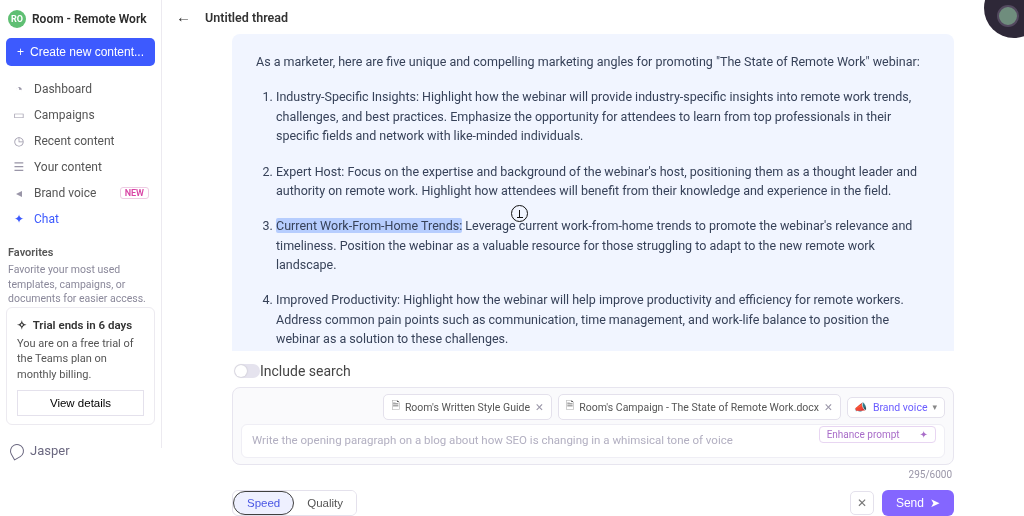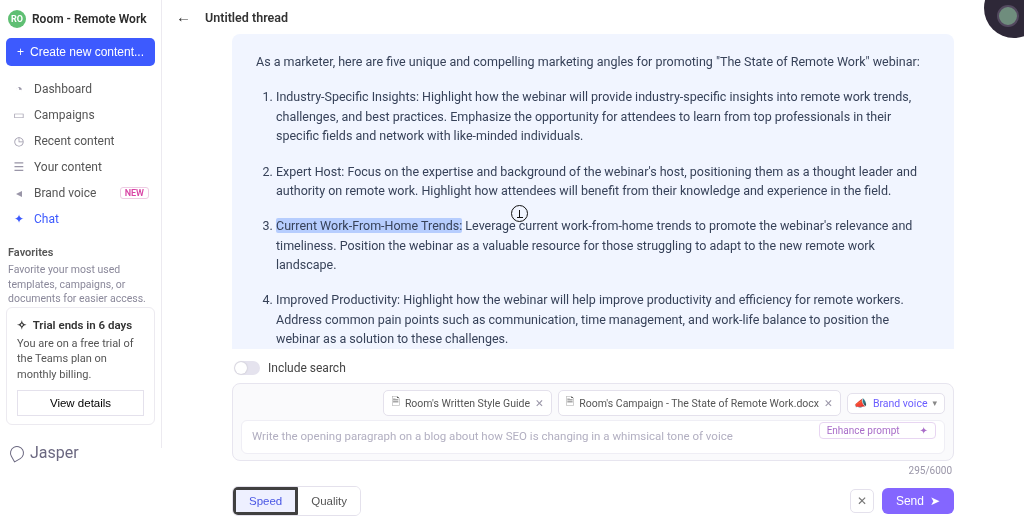--- a/index.html
+++ b/index.html
@@ -88,21 +88,21 @@
   .trial-btn {
     display: block; width: 100%;
     text-align: center;
     border: 1px solid #e4e1ec; border-radius: 0;
     padding: 6px 0; background: #fff;
     font-size: 11.5px; cursor: pointer;
   }
   .bottom-logo {
     display: flex; align-items: center; gap: 6px;
     padding: 8px 4px 6px 4px;
-    color: #6b6880; font-size: 16px;
+    color: #6b6880; font-size: 13px;
   }
   .blob {
     width: 14px; height: 14px; border: 1.5px solid #6b6880; border-radius: 50% 50% 50% 0;
     transform: rotate(-30deg);
   }
 
   
   .main {
     position: absolute;
     left: 162px; top: 0;
@@ -151,22 +151,22 @@
   }
   .cursor-ring .bar-h {
     position: absolute; width: 6px; height: 1.3px; background: #111; bottom: 3px;
   }
 
   
   .below-bubble {
     padding: 0 70px;
   }
   .include-row {
-    display: flex; align-items: center; gap: 8px;
-    font-size: 12px; color: #444;
+    display: flex; align-items: center; gap: 0;
+    font-size: 14px; color: #444;
     margin: 12px 0 8px 2px;
   }
   .toggle {
     width: 26px; height: 14px; border-radius: 10px;
     background: #e5e3ee; position: relative;
   }
   .toggle::after {
     content: ""; position: absolute;
     width: 12px; height: 12px; border-radius: 50%;
     background: #fff; top: 1px; left: 1px;
@@ -224,21 +224,21 @@
   }
   .seg {
     display: inline-flex; border: 1px solid #e4e1ec; border-radius: 6px; overflow: hidden;
   }
   .seg button {
     border: none; background: #fff; padding: 5px 13px;
     font-size: 11.5px; color: #555; cursor: pointer;
   }
   .seg button.on {
     background: #eef0ff; color: #4a57e4;
-    border: 3px solid #404040; border-radius: 1px;
+    border: 1px solid #404040; border-radius: 12px;
   }
   .footer-spacer { flex: 1; }
   .close-btn {
     width: 24px; height: 24px; border: 1px solid #e4e1ec; border-radius: 5px;
     background: #fff; display: flex; align-items: center; justify-content: center;
     color: #777; font-size: 12px; cursor: pointer;
   }
   .send-btn {
     background: #8466ff; color: #fff;
     border: none; border-radius: 6px;

